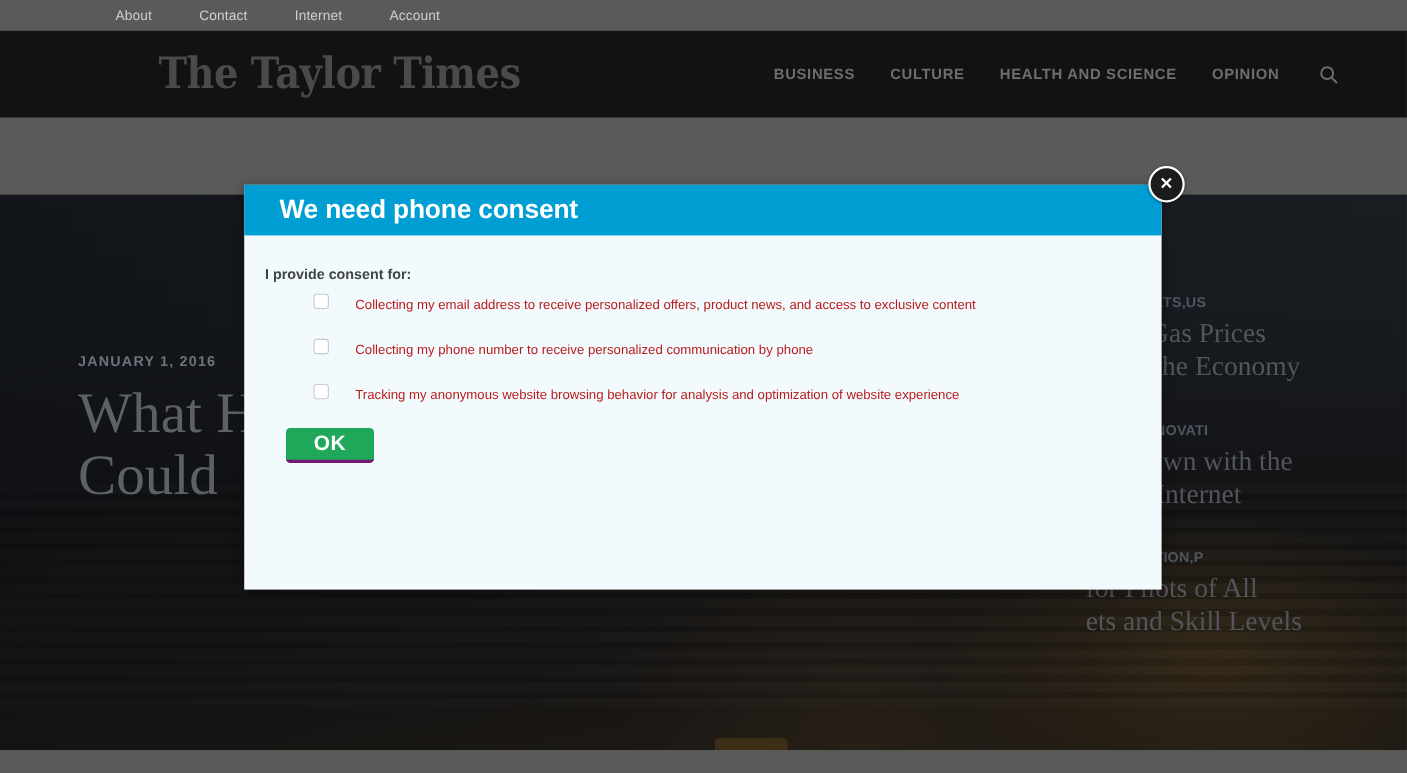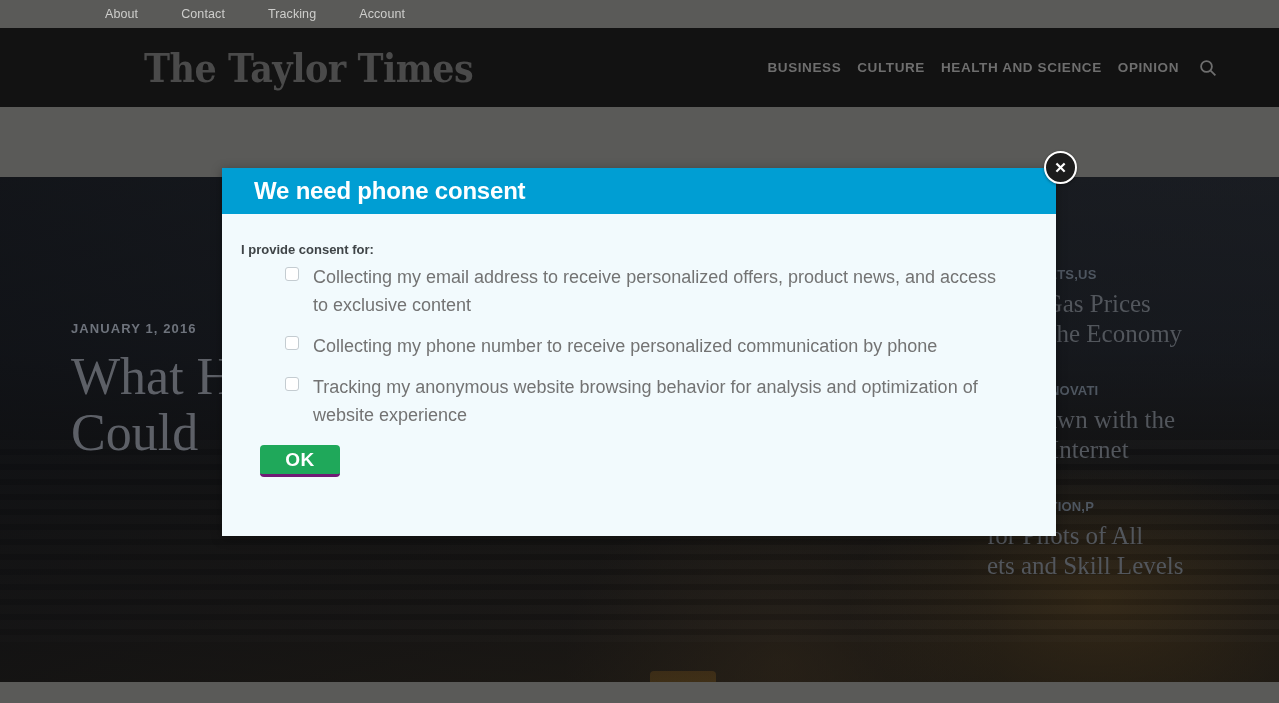--- a/index.html
+++ b/index.html
@@ -66,21 +66,21 @@
     line-height: 1;
     font-style: normal;
     transform: scaleY(1.12);
     white-space: nowrap;
   }
   .nav {
     margin-left: auto;
     margin-right: 100px;
     display: flex;
     align-items: center;
-    gap: 16px;
+    gap: 32px;
   }
   .nav a {
     color: #6e6e6e;
     font-size: 13.5px;
     font-weight: bold;
     letter-spacing: .6px;
     text-decoration: none;
     text-transform: uppercase;
     white-space: nowrap;
   }
@@ -242,23 +242,23 @@
   }
   .cb {
     width: 12px; height: 12px;
     border: 1px solid #c4ccd1;
     border-radius: 3px;
     background: #ffffff;
     flex: 0 0 auto;
     margin-top: 4px;
   }
   .consent-label {
-    margin-left: 14px;
-    color: #737373;
-    font-size: 18px;
+    margin-left: 24px;
+    color: #b91c1c;
+    font-size: 12px;
     line-height: 28px;
     max-width: 700px;
   }
   .ok-btn {
     margin: 16px 0 0 19px;
     width: 80px; height: 32px;
     background: #1fa85a;
     border: none;
     border-bottom: 3px solid #701a75;
     border-radius: 4px;
@@ -293,21 +293,21 @@
 </style>
 </head>
 <body>
 
 <div class="page">
 
   <div class="topbar">
     <div class="topbar-links">
       <a href="#">About</a>
       <a href="#">Contact</a>
-      <a href="#">Tracking</a>
+      <a href="#">Internet</a>
       <a href="#">Account</a>
     </div>
   </div>
 
   <div class="masthead">
     <div class="logo">The Taylor Times</div>
     <div class="nav">
       <a href="#">BUSINESS</a>
       <a href="#">CULTURE</a>
       <a href="#">HEALTH AND SCIENCE</a>

